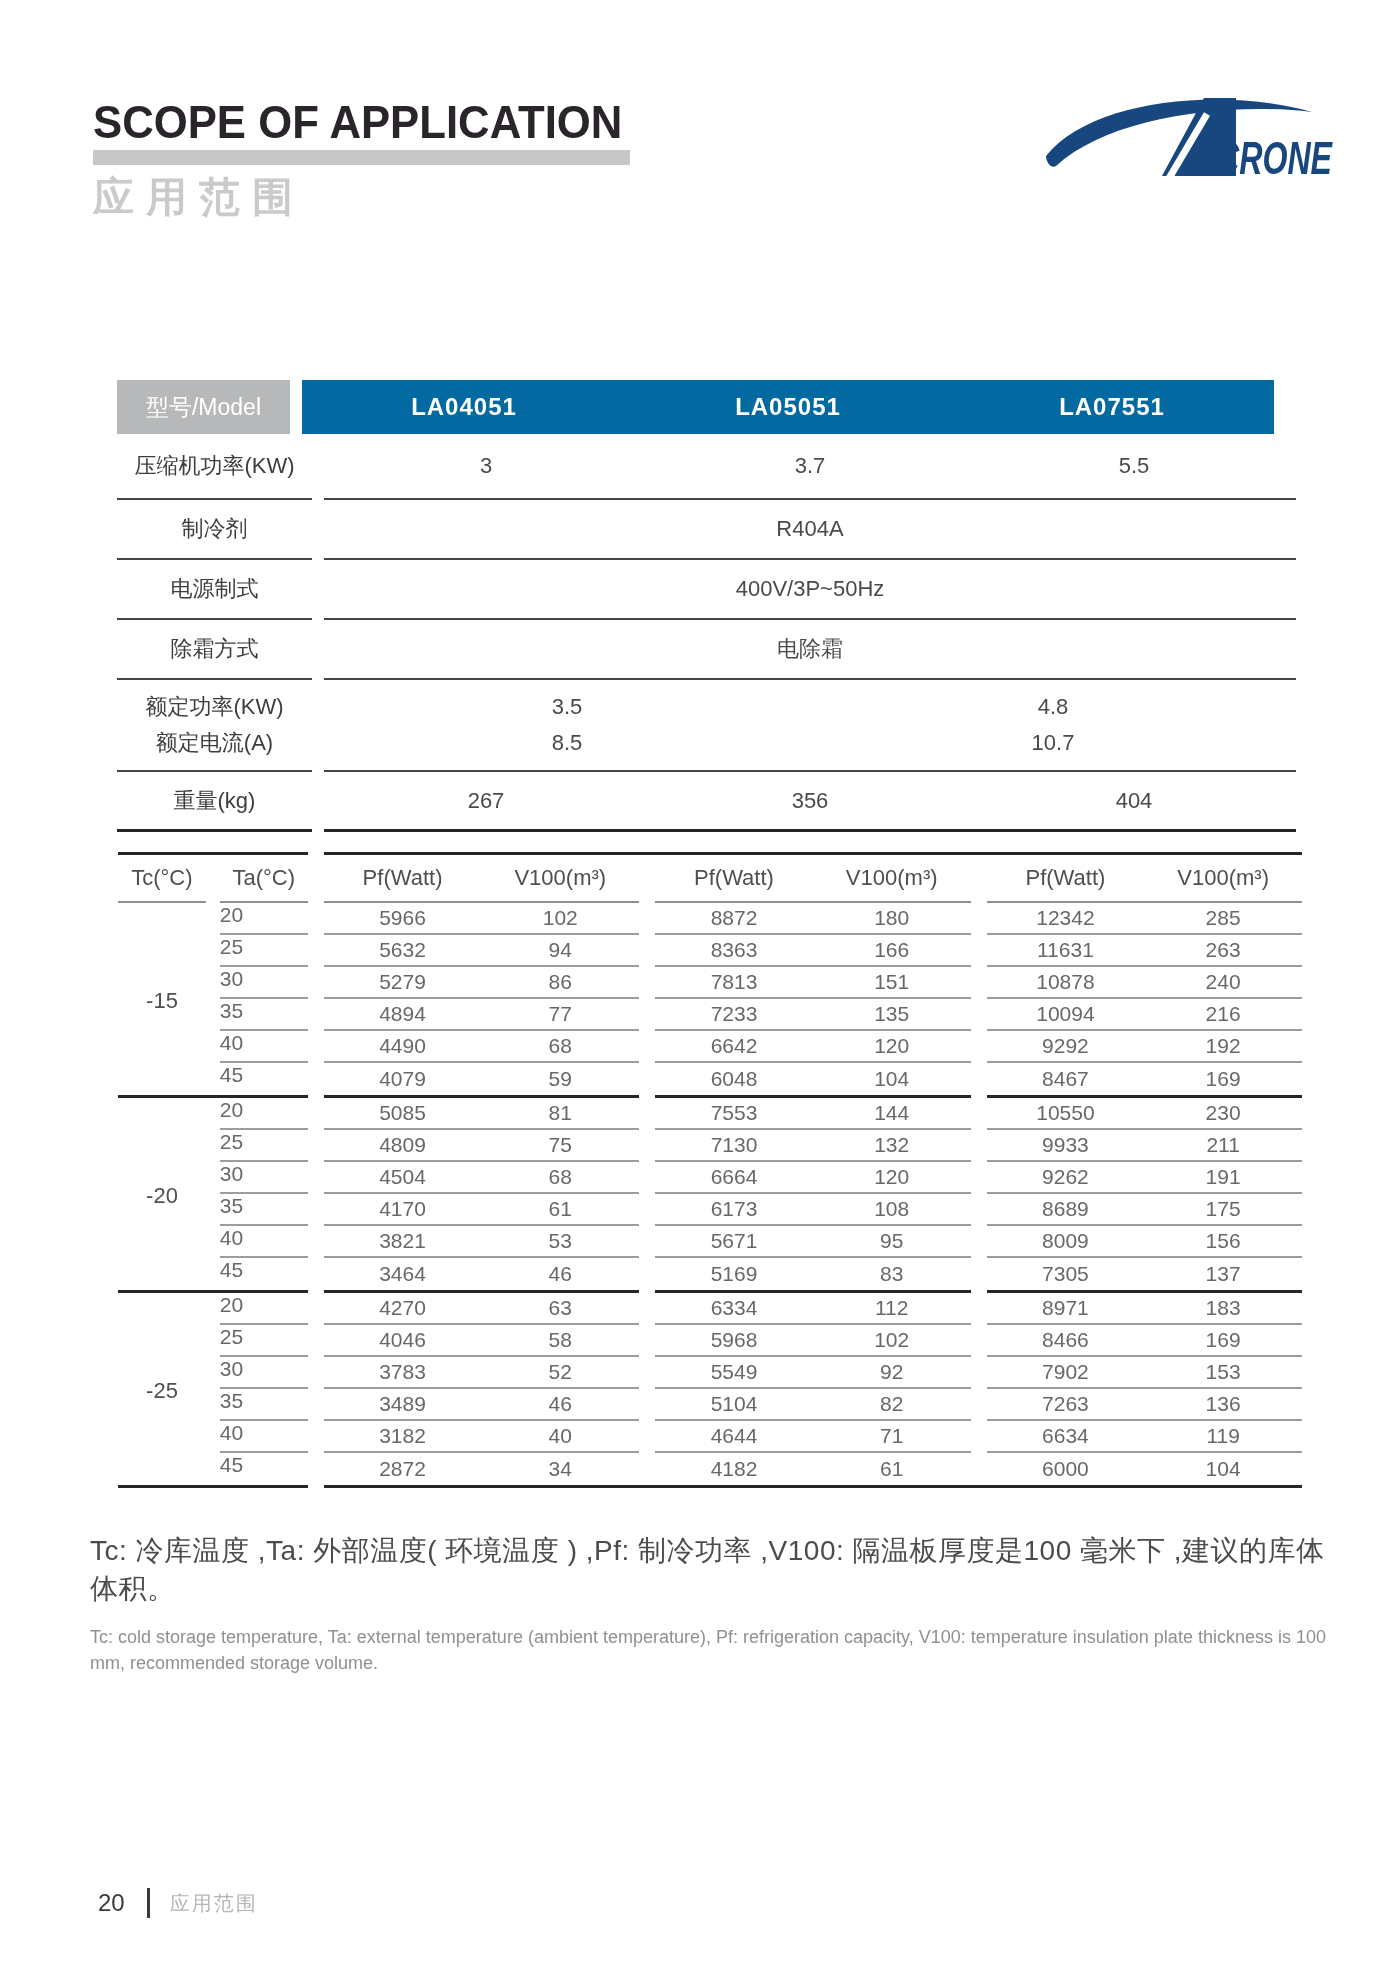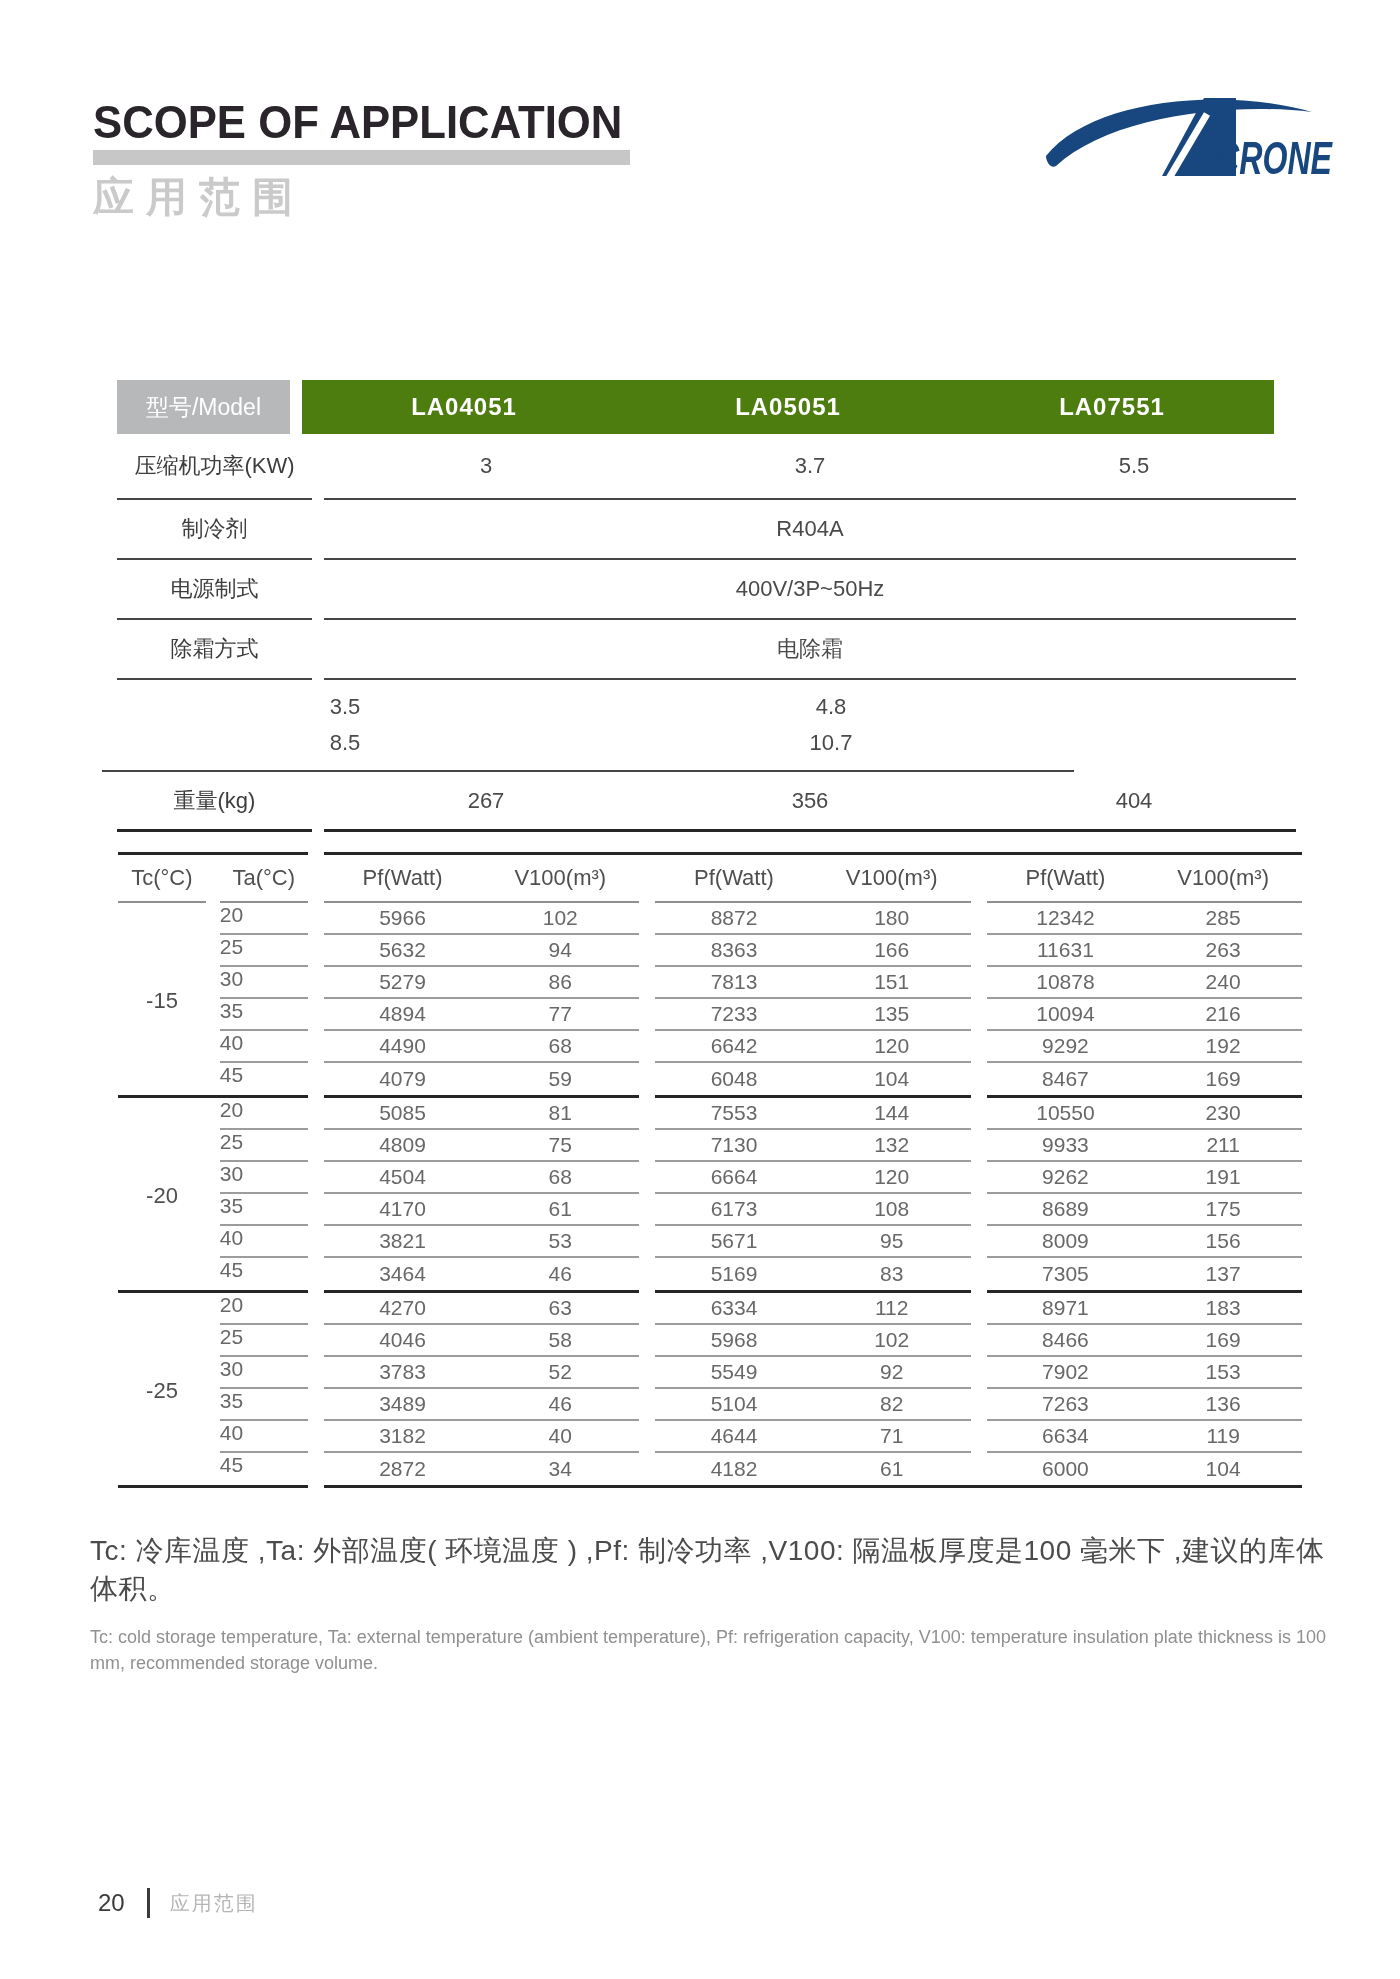--- a/index.html
+++ b/index.html
@@ -27,21 +27,21 @@
   .logo { position:absolute; left:1040px; top:86px; width:300px; height:100px; }
 
   
   .spec { position:absolute; left:90px; top:380px; width:1212px; }
   .spec-header { display:flex; height:54px; }
   .model-label {
     margin-left:27px; width:173px; background:#b7b8ba; color:#ffffff;
     font-size:23px; display:flex; align-items:center; justify-content:center;
   }
   .models {
-    margin-left:12px; width:972px; background:#4d7c0f; display:flex;
+    margin-left:12px; width:972px; background:#0369a1; display:flex;
   }
   .model {
     flex:1; color:#ffffff; font-size:24px; font-weight:600; letter-spacing:1px;
     display:flex; align-items:center; justify-content:center;
   }
   .srow { display:flex; }
   .srow .slabel {
     margin-left:27px; width:195px; border-bottom:2px solid #454545;
     display:flex; align-items:center; justify-content:center;
     font-size:22px; color:#3d3d3d; text-align:center;
@@ -147,20 +147,24 @@
   </div>
 
   <div class="srow h-std">
     <div class="slabel">除霜方式</div>
     <div class="svals">
       <div class="sval">电除霜</div>
     </div>
   </div>
 
   <div class="srow h-combined">
+    <div class="slabel two-lines">
+      <div>额定功率(KW)</div>
+      <div>额定电流(A)</div>
+    </div>
     <div class="svals">
       <div class="sval two-lines">
         <div>3.5</div>
         <div>8.5</div>
       </div>
       <div class="sval two-lines">
         <div>4.8</div>
         <div>10.7</div>
       </div>
     </div>

